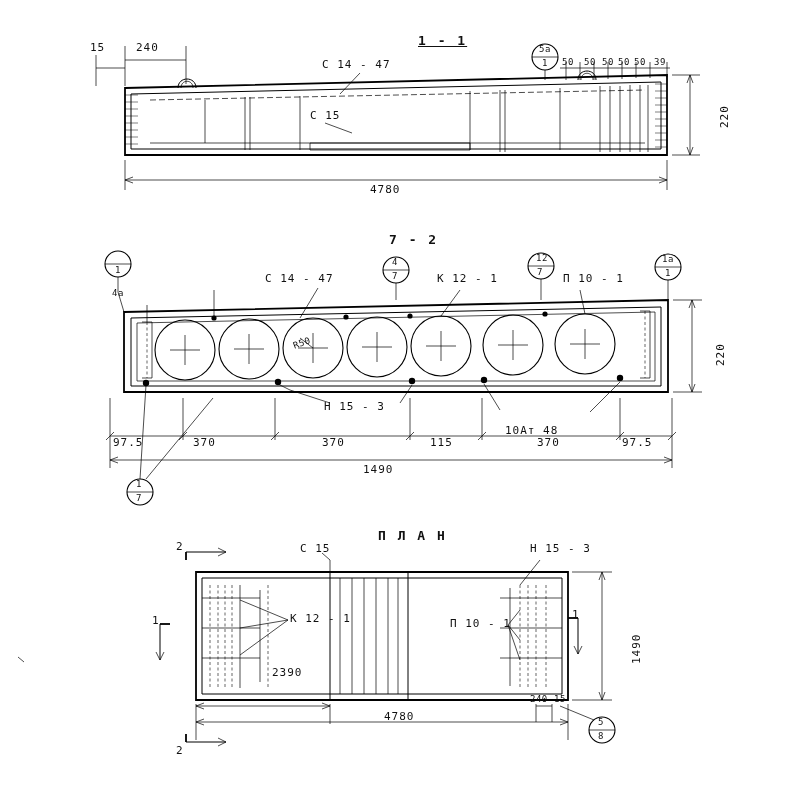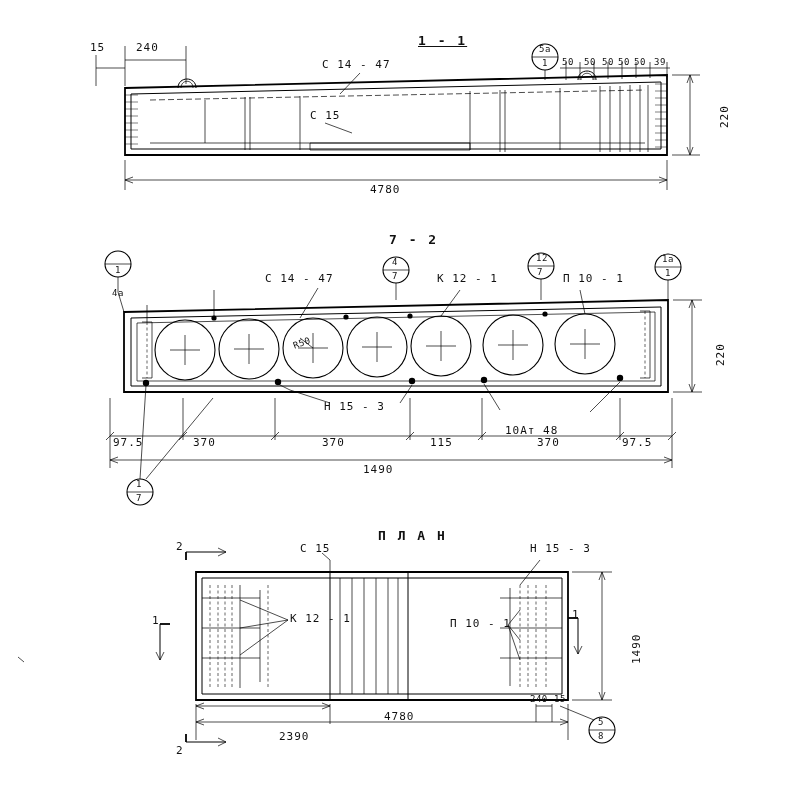--- a/index.html
+++ b/index.html
@@ -296,21 +296,21 @@
 
   <div class="lbl big" style="left:378px; top:528px;">П Л А Н</div>
   <div class="lbl" style="left:300px; top:542px;">С 15</div>
   <div class="lbl" style="left:530px; top:542px;">Н 15 - 3</div>
   <div class="lbl" style="left:290px; top:612px;">К 12 - 1</div>
   <div class="lbl" style="left:450px; top:617px;">П 10 - 1</div>
   <div class="lbl" style="left:176px; top:540px;">2</div>
   <div class="lbl" style="left:176px; top:744px;">2</div>
   <div class="lbl" style="left:152px; top:614px;">1</div>
   <div class="lbl" style="left:572px; top:608px;">1</div>
-  <div class="lbl" style="left:272px; top:730px;margin-left:7px;">2390</div>
+  <div class="lbl" style="left:272px; top:666px;">2390</div>
   <div class="lbl" style="left:384px; top:710px;">4780</div>
   <div class="lbl small" style="left:530px; top:694px;">240</div>
   <div class="lbl small" style="left:554px; top:694px;">15</div>
   <div class="lbl vert" style="left:630px; top:664px;">1490</div>
   <div class="lbl small" style="left:598px; top:717px;">5</div>
   <div class="lbl small" style="left:598px; top:731px;">8</div>
 
 </div>
 
 </body></html>

